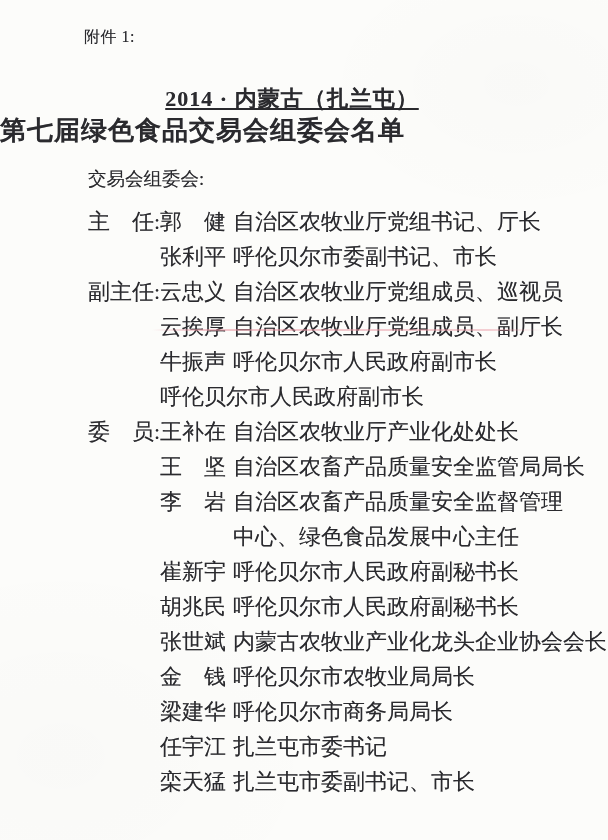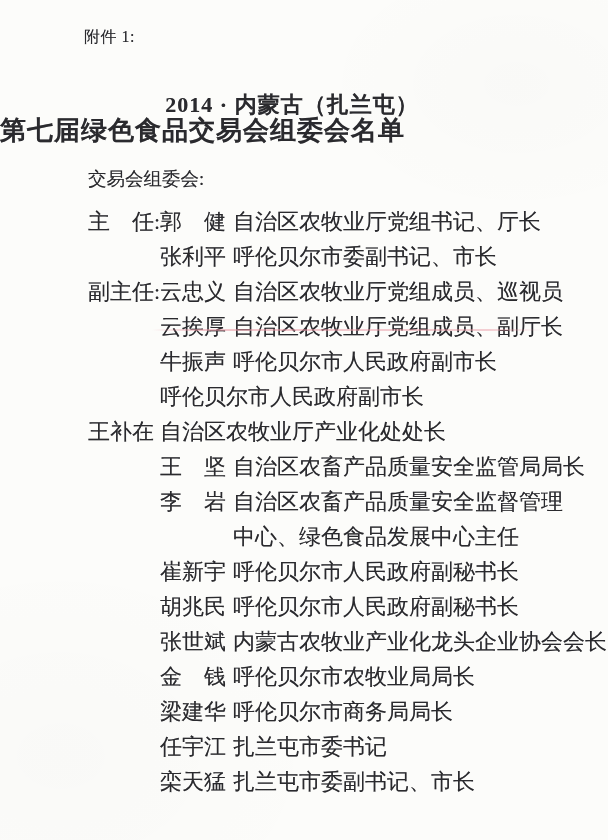--- a/index.html
+++ b/index.html
@@ -31,21 +31,22 @@
   .doc-title-1 {
     position: absolute;
     left: 0;
     right: 24px;
     top: 82px;
     text-align: center;
     font-size: 22px;
     line-height: 26px;
     font-weight: 700;
     letter-spacing: 1px;
-    margin: 10px;
+    margin: 4px;
+    text-decoration: underline;
   }
   .doc-title-2 {
     position: absolute;
     left: 0;
     right: 0;
     top: 116px;
     text-align: left;
     font-size: 26px;
     line-height: 30px;
     font-weight: 700;
@@ -156,20 +157,21 @@
 
   <div class="row">
     <span class="role-cell"></span>
     <span class="title-cell">
       <div>呼伦贝尔市人民政府副市长</div>
 
     </span>
   </div>
 
   <div class="row">
+    <span class="role-cell">委　员:</span>
     <span class="name-cell">王补在</span>
     <span class="title-cell">
       <div>自治区农牧业厅产业化处处长</div>
 
     </span>
   </div>
 
 
   <div class="row">
     <span class="role-cell"></span>

